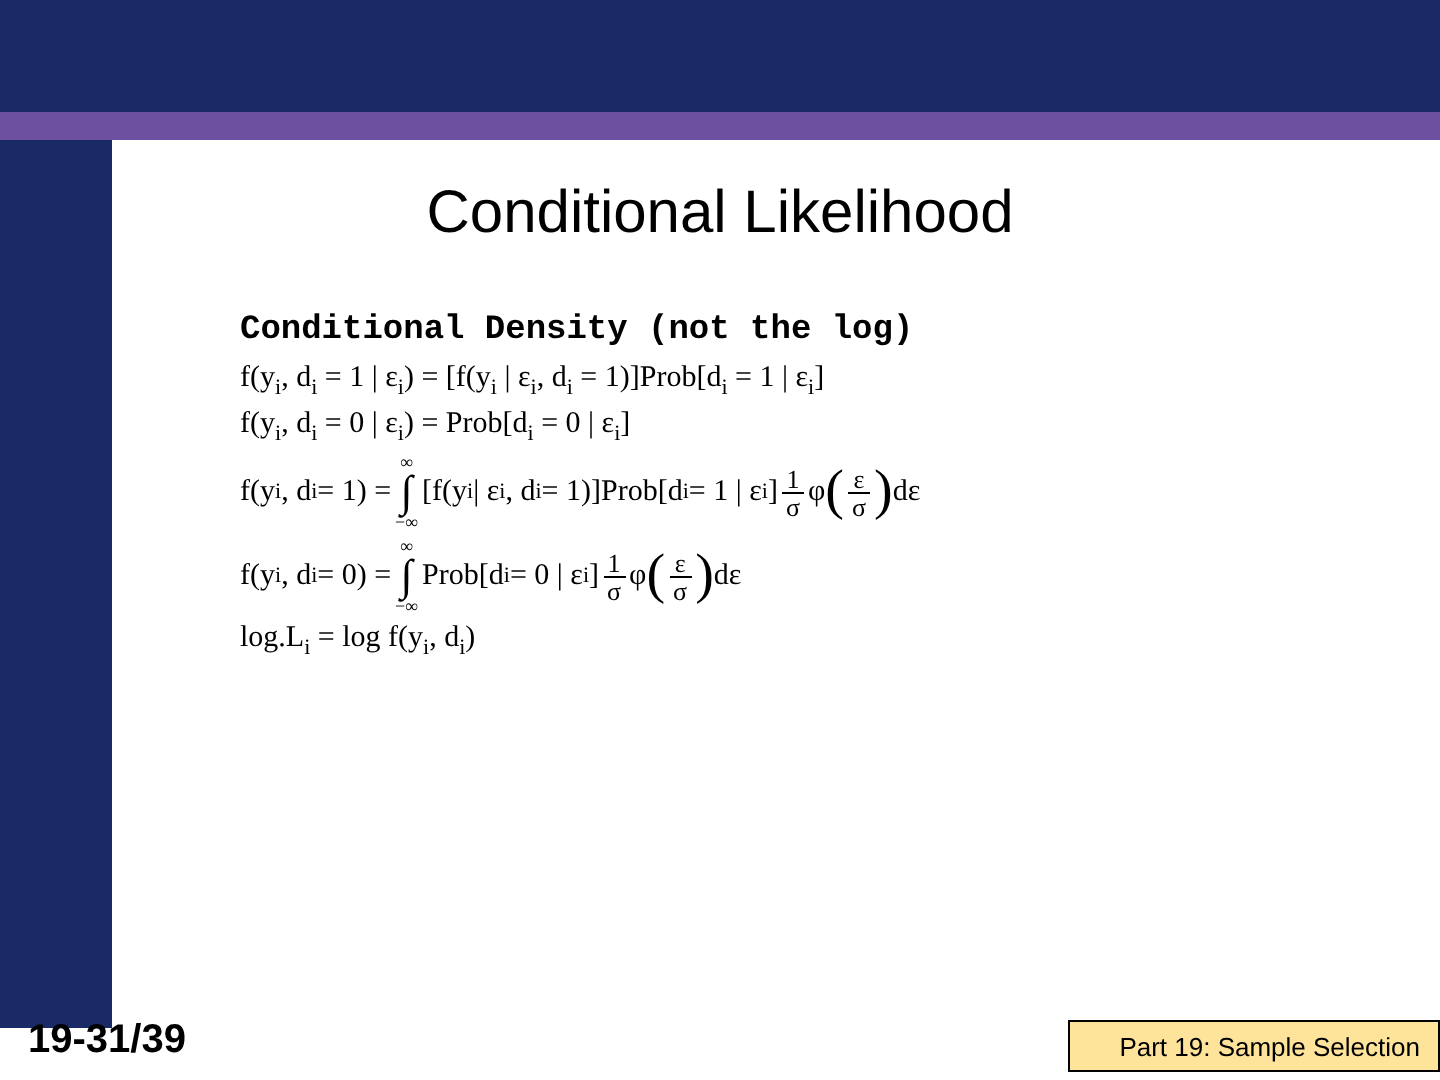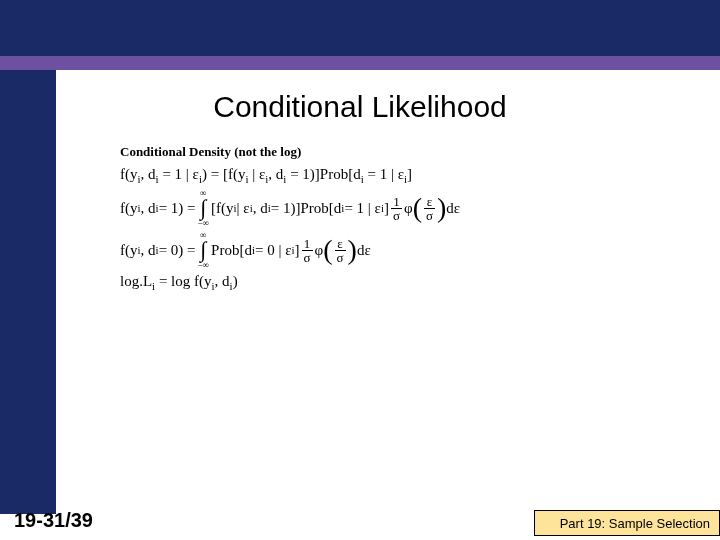--- a/index.html
+++ b/index.html
@@ -3,21 +3,21 @@
 <meta charset="utf-8">
 <style>
   * { margin: 0; padding: 0; box-sizing: border-box; }
   html, body { width: 720px; height: 540px; font-family: Arial, Helvetica, sans-serif; background: #fff; overflow: hidden; }
   .slide { position: relative; width: 720px; height: 536px; }
   .top-bar { position: absolute; top: 0; left: 0; width: 720px; height: 56px; background: #1a2a66; }
   .purple-bar { position: absolute; top: 56px; left: 0; width: 720px; height: 14px; background: #6e50a1; }
   .left-bar { position: absolute; top: 70px; left: 0; width: 56px; height: 444px; background: #1a2a66; }
   .title { position: absolute; top: 90px; left: 0; width: 720px; text-align: center; font-size: 30px; color: #000; font-weight: 400; }
   .content { position: absolute; top: 140px; left: 120px; width: 560px; }
-  .heading { font-weight: 700; font-size: 13px; margin-top: 4px; margin-bottom: 6px; font-family: Liberation Serif, serif; }
+  .heading { font-weight: 700; font-size: 17px; margin-top: 16px; margin-bottom: 6px; font-family: Liberation Mono, monospace; }
   .eq { font-size: 15px; margin: 4px 0; font-family: 'Cambria Math', 'Times New Roman', serif; white-space: nowrap; }
   .eq sub { font-size: 11px; vertical-align: sub; }
   .introw { display: inline-flex; align-items: center; vertical-align: middle; }
   .intblock { display: inline-flex; flex-direction: column; align-items: center; line-height: 0.9; margin: 0 2px; }
   .intblock .lim { font-size: 9px; }
   .intblock .sym { font-size: 22px; line-height: 1; }
   .frac { display: inline-flex; flex-direction: column; align-items: center; vertical-align: middle; margin: 0 2px; line-height: 1; }
   .frac .num { font-size: 13px; padding: 0 2px; }
   .frac .den { font-size: 13px; border-top: 1px solid #000; padding: 0 2px; }
   .paren { display: inline-flex; align-items: center; vertical-align: middle; }
@@ -38,20 +38,23 @@
   <div class="title">Conditional Likelihood</div>
 
   <div class="content">
 
     <div class="heading">Conditional Density (not the log)</div>
 
     <div class="eq">
       <span>f(y</span><sub>i</sub><span>, d</span><sub>i</sub><span> = 1 | ε</span><sub>i</sub><span>) = [f(y</span><sub>i</sub><span> | ε</span><sub>i</sub><span>, d</span><sub>i</sub><span> = 1)]Prob[d</span><sub>i</sub><span> = 1 | ε</span><sub>i</sub><span>]</span>
     </div>
 
+    <div class="eq">
+      <span>f(y</span><sub>i</sub><span>, d</span><sub>i</sub><span> = 0 | ε</span><sub>i</sub><span>) = Prob[d</span><sub>i</sub><span> = 0 | ε</span><sub>i</sub><span>]</span>
+    </div>
 
 
     <div class="eq">
       <span class="introw">
         <span>f(y</span>
           <sub>i</sub>
           <span>, d</span>
           <sub>i</sub>
           <span> = 1) = </span>
         <span class="intblock">

